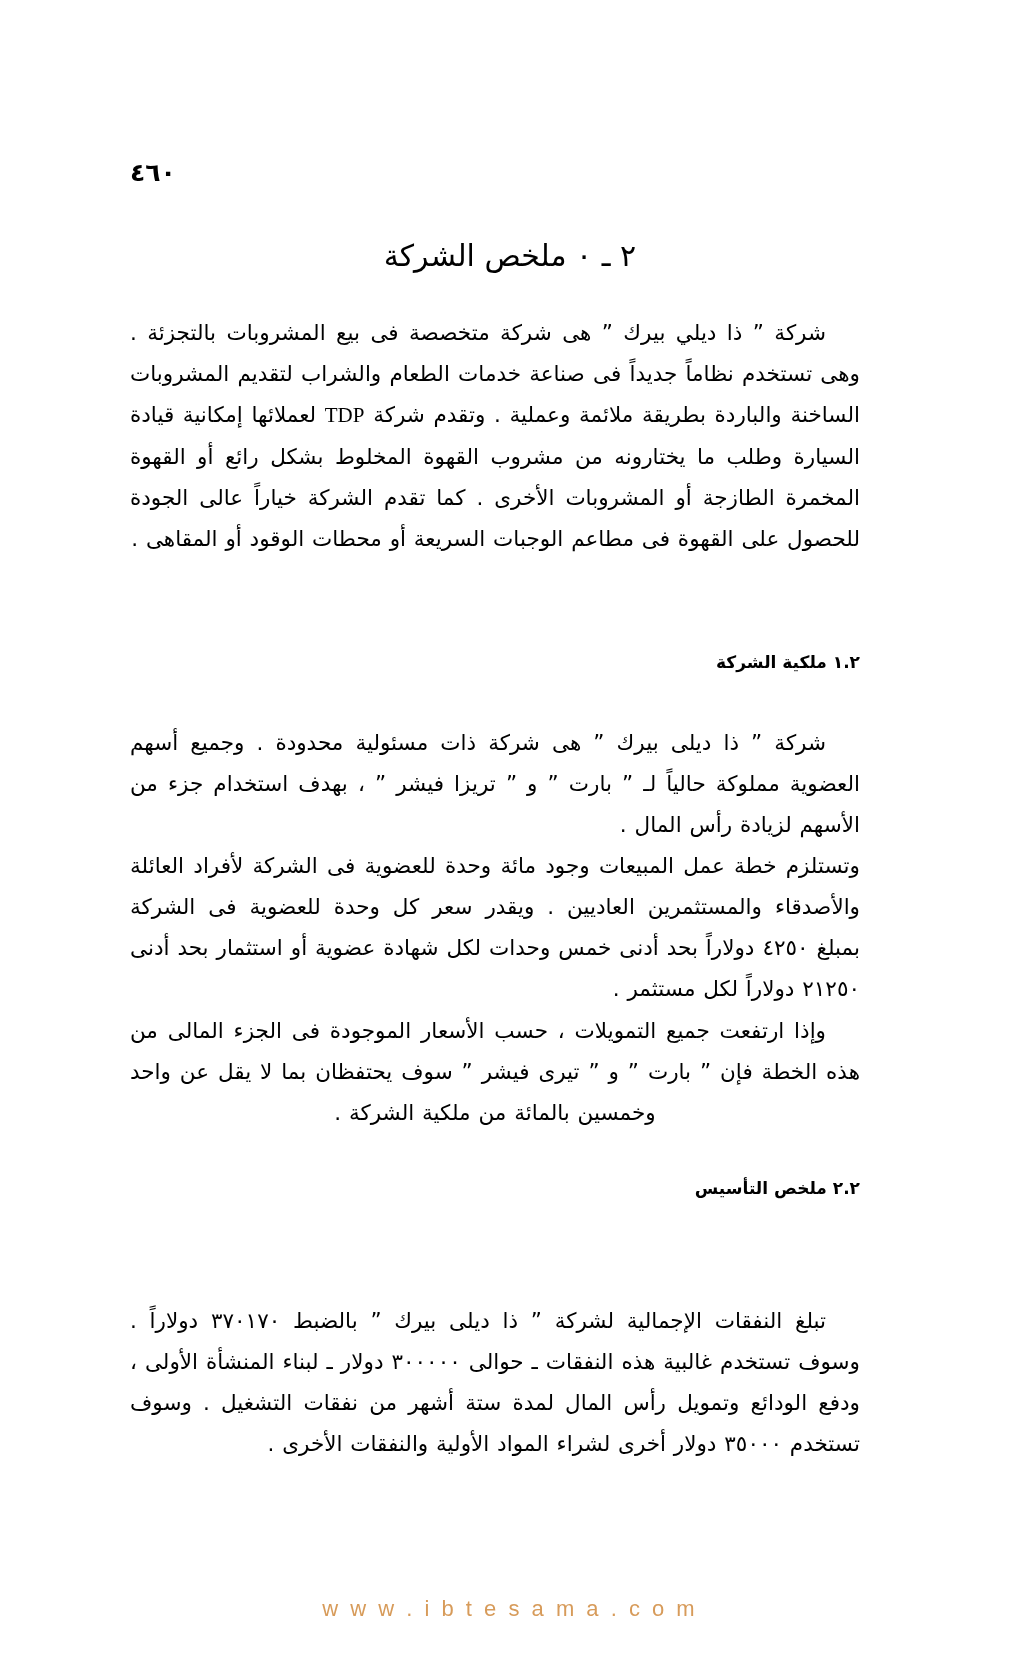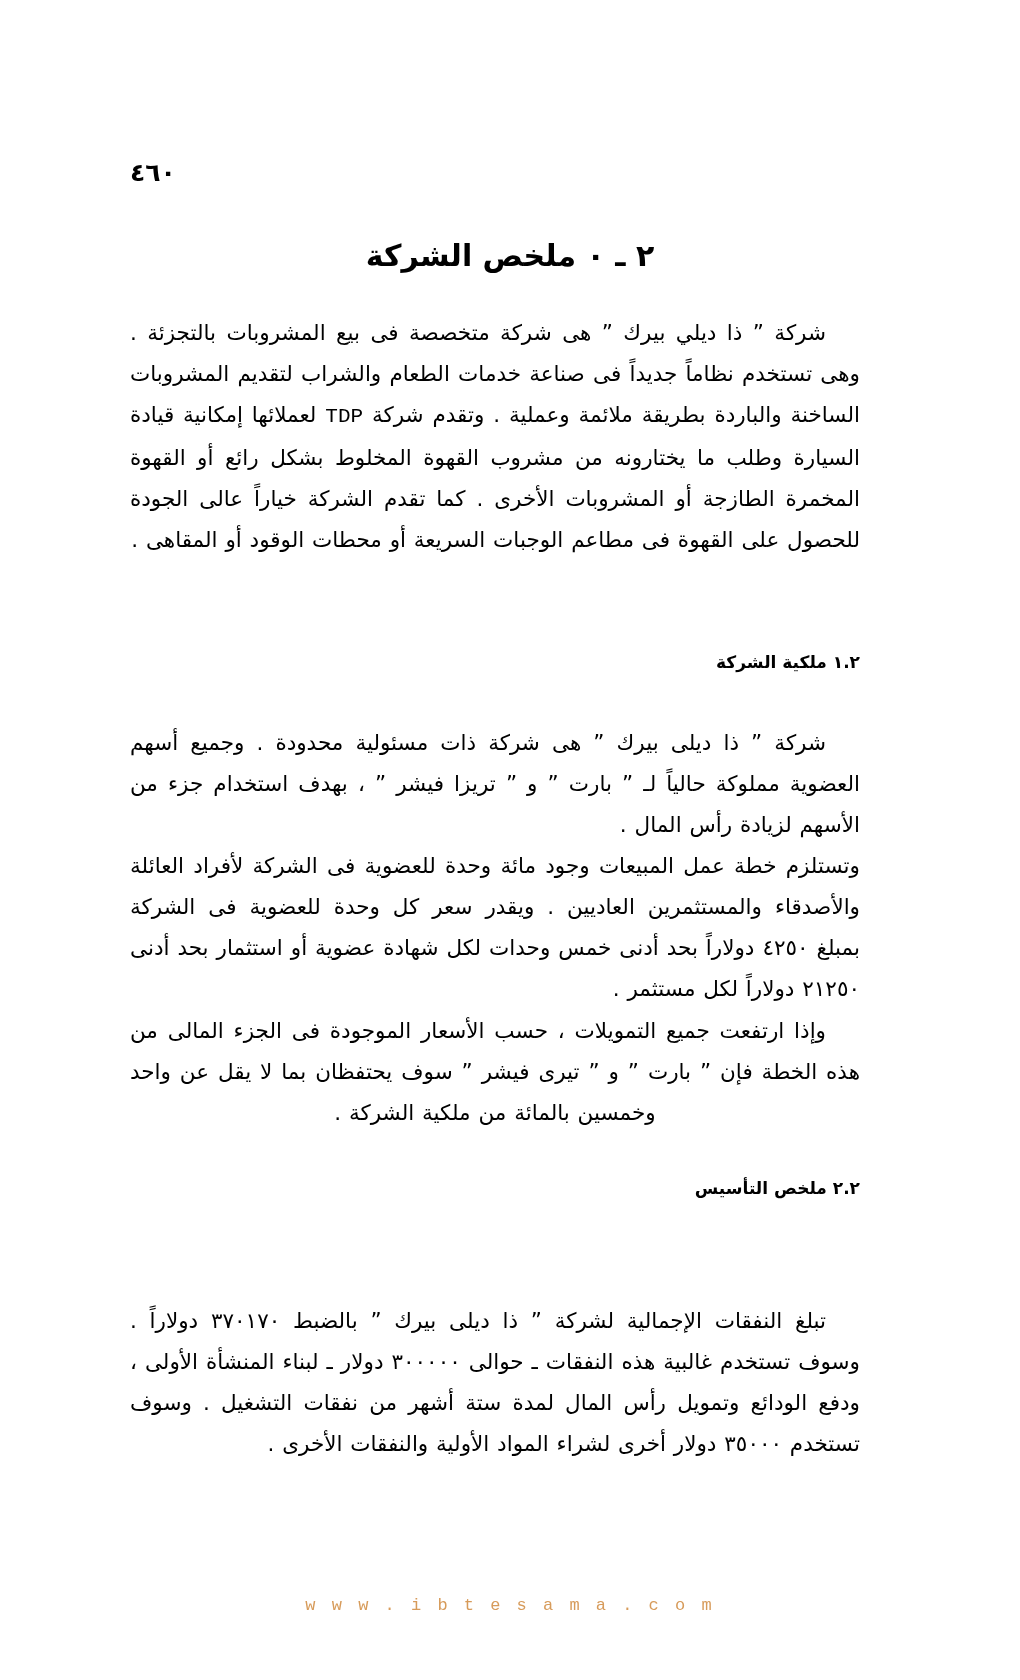--- a/index.html
+++ b/index.html
@@ -47,21 +47,21 @@
   }
 
   
   .h-major {
     position: absolute;
     direction: rtl;
     text-align: center;
     width: 760px;
     left: 130px;
     font-size: 30px;
-    font-weight: 700;
+    font-weight: 400;
     letter-spacing: -0.5px;
     white-space: nowrap;
   }
 
   .h-sub {
     position: absolute;
     direction: rtl;
     text-align: right;
     width: 730px;
     left: 130px;
@@ -88,33 +88,33 @@
     text-indent: 34px;
   }
 
   .para.last-center {
     text-align-last: center;
   }
 
   .latin {
     direction: ltr;
     unicode-bidi: embed;
-    font-family: Liberation Mono, monospace;
+    font-family: Liberation Serif, serif;
     font-size: 21px;
   }
 
   
   .watermark {
     position: absolute;
     left: 0;
     top: 1596px;
     width: 1020px;
     text-align: center;
-    font-family: Liberation Mono, monospace;
-    font-size: 17px;
+    font-family: Liberation Sans, sans-serif;
+    font-size: 22px;
     letter-spacing: 3px;
     color: #d79b5a;
   }
 </style>
 </head>
 <body>
 
 <div class="page" style="background: rgb(255, 255, 255); padding-left: 19px;">
 
   <div class="running-head">

